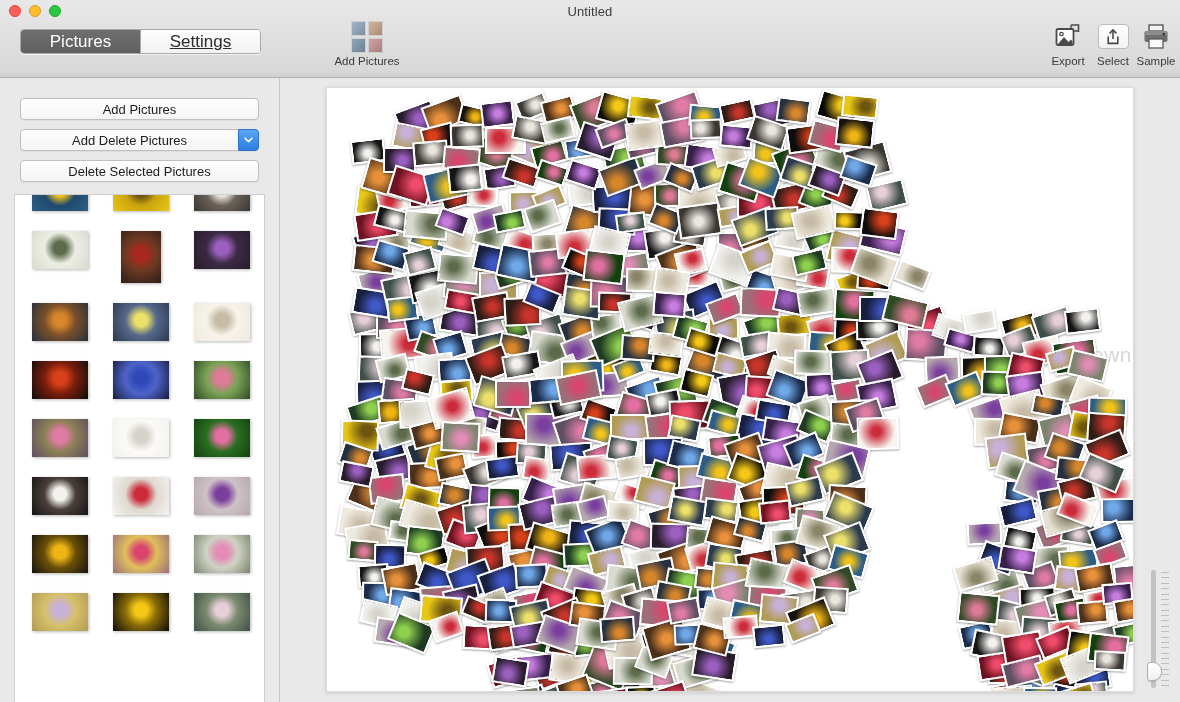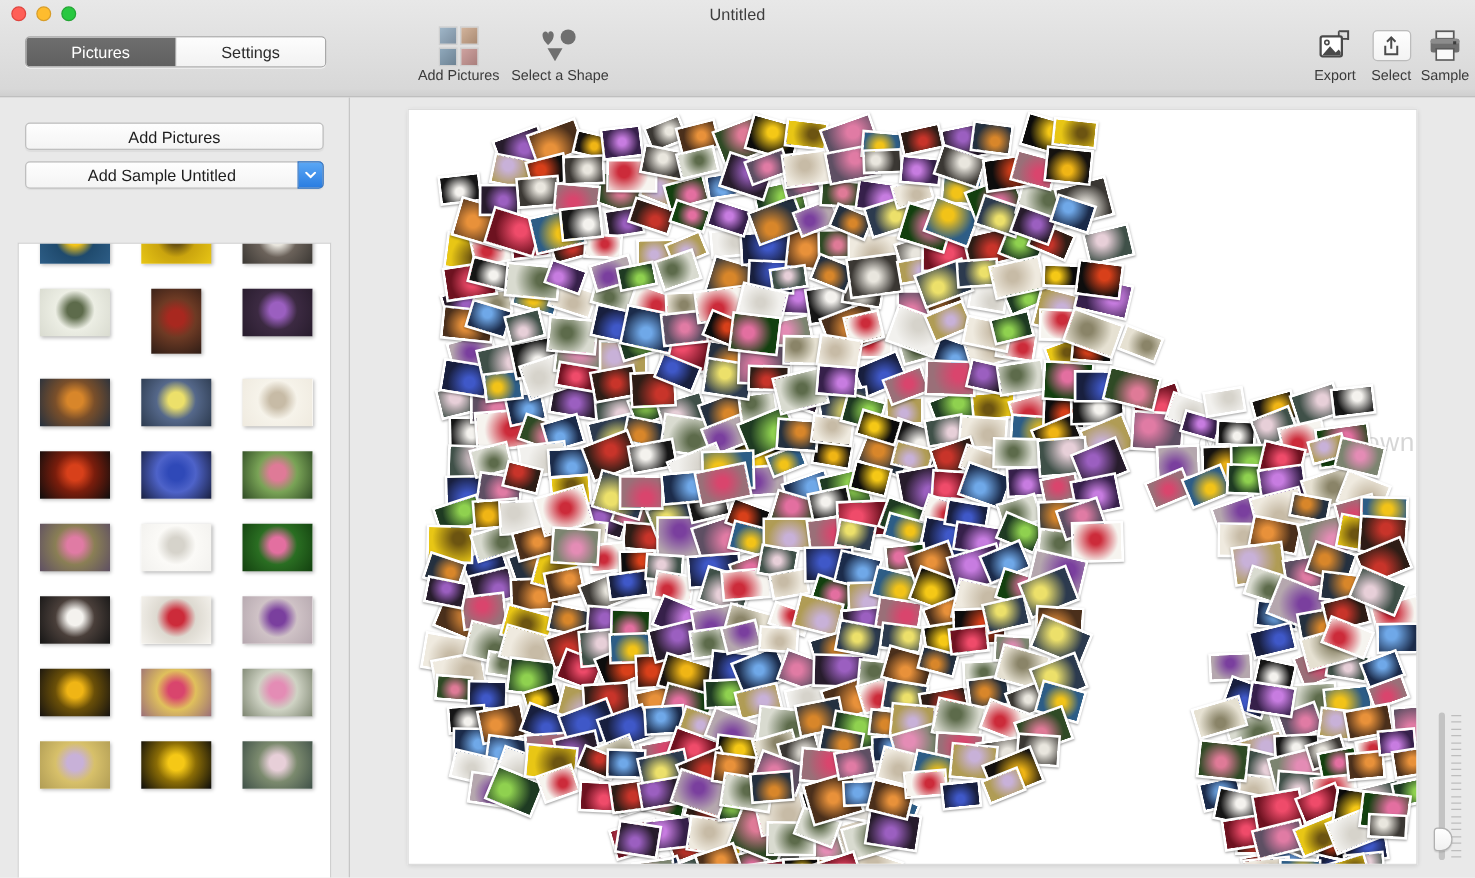--- a/index.html
+++ b/index.html
@@ -45,30 +45,30 @@
     display: flex;
     border: 1px solid #a8a8a8;
     border-radius: 4px;
     overflow: hidden;
     background: #fff;
     box-shadow: 0 1px 0 rgba(255,255,255,.6);
   }
   .seg {
     flex: 1 1 0;
     display: flex; align-items: center; justify-content: center;
-    font-size: 13px;
+    font-size: 17px;
     background: linear-gradient(to bottom,#fdfdfd,#f2f2f2);
     color: #2b2b2b;
     cursor: default;
   }
   .seg.active {
     background: linear-gradient(to bottom,#6e6e6e,#606060);
     color: #ffffff;
   }
-  .seg + .seg { border-left: 1px solid #a8a8a8; }
+  .seg + .seg { border-left: 1px solid #a8a8a8; text-decoration: underline; }
 
   
   .tb-item {
     position: absolute; top: 20px;
     display: flex; flex-direction: column;
     align-items: center; justify-content: flex-start;
     cursor: default;
   }
   .tb-glyph { height: 33px; display: flex; align-items: center; justify-content: center; }
   .tb-label { font-size: 11.5px; color: #3a3a3a; margin-top: 2px; white-space: nowrap; }
@@ -228,30 +228,20 @@
         <div class="grid4">
           <div class="gph" style="background:linear-gradient(135deg,#9fb6c8,#7d8fa0)"></div>
           <div class="gph" style="background:linear-gradient(135deg,#d3b49c,#a98a72)"></div>
           <div class="gph" style="background:linear-gradient(135deg,#8fa8bb,#6d8293)"></div>
           <div class="gph" style="background:linear-gradient(135deg,#cfa3a0,#a97e7c)"></div>
         </div>
       </div>
       <div class="tb-label">Add Pictures</div>
     </div>
 
-    <div class="tb-item" id="tb-shape">
-      <div class="tb-glyph">
-        <svg width="34" height="30" viewBox="0 0 34 30">
-          <path d="M8 4 C8 1, 4.4 0.6, 4.4 3.6 C4.4 1, 0.8 1, 0.8 4 C0.8 7.6, 4.4 10.4, 4.4 10.4 C4.4 10.4, 8 7.6, 8 4 Z" fill="#6f6f6f" transform="translate(2,1) scale(1.25)"></path>
-          <circle cx="23.5" cy="7.5" r="6" fill="#6f6f6f"></circle>
-          <path d="M13 27 L7 16.5 L19 16.5 Z" fill="#6f6f6f"></path>
-        </svg>
-      </div>
-      <div class="tb-label">Select a Shape</div>
-    </div>
 
 
     <div class="tb-item" id="tb-export">
       <div class="tb-glyph">
         <svg width="30" height="28" viewBox="0 0 30 28">
           <path d="M18 2 L25.5 2 L25.5 9" fill="none" stroke="#4a4a4a" stroke-width="1.6"></path>
           <path d="M18 2 L18 8 L25.5 8" fill="#d9d9d9" stroke="#4a4a4a" stroke-width="1.4"></path>
           <rect x="3.5" y="6" width="17" height="16" rx="1.5" fill="#fff" stroke="#4a4a4a" stroke-width="1.8"></rect>
           <circle cx="8.5" cy="11" r="1.7" fill="none" stroke="#4a4a4a" stroke-width="1.3"></circle>
           <path d="M5 21 L11 14 L15.5 19 L18 16.5 L19.5 18.5 L19.5 21 Z" fill="#4a4a4a"></path>
@@ -287,28 +277,31 @@
     </div>
   </div>
 
   <div id="sidebar">
 
     <div class="side-btn" id="btn-add-pictures">
       <span>Add Pictures</span>
     </div>
 
     <div class="side-btn" id="btn-add-sample">
-      <span>Add Sample Untitled</span>
+      <span>Add Delete Pictures</span>
       <span id="sample-chevron">
         <svg width="9" height="6" viewBox="0 0 9 6">
             <path d="M1 1.2 L4.5 4.6 L8 1.2" stroke="#fff" stroke-width="1.6" fill="none" stroke-linecap="round"></path>
           </svg>
       </span>
     </div>
 
+    <div class="side-btn" id="btn-delete">
+      <span>Delete Selected Pictures</span>
+    </div>
 
     <div id="thumb-panel">
       <div id="thumb-grid">
           <div class="thumb" style="background: radial-gradient(circle at 50% 45%, rgb(242, 195, 24) 0%, rgb(242, 195, 24) 18%, rgb(31, 74, 109) 45%, rgb(45, 93, 134) 100%);"></div>
           <div class="thumb" style="background: radial-gradient(circle at 50% 45%, rgb(108, 84, 17) 0%, rgb(108, 84, 17) 18%, rgb(202, 164, 14) 45%, rgb(232, 198, 21) 100%);"></div>
           <div class="thumb" style="background: radial-gradient(circle at 50% 45%, rgb(233, 230, 222) 0%, rgb(233, 230, 222) 18%, rgb(107, 98, 90) 45%, rgb(58, 55, 51) 100%);"></div>
           <div class="thumb" style="background: radial-gradient(circle at 50% 45%, rgb(93, 107, 75) 0%, rgb(93, 107, 75) 18%, rgb(236, 238, 228) 45%, rgb(217, 219, 208) 100%);"></div>
           <div class="thumb portrait" style="background: radial-gradient(circle at 50% 45%, rgb(168, 40, 31) 0%, rgb(168, 40, 31) 18%, rgb(109, 58, 36) 45%, rgb(46, 29, 22) 100%);"></div>
           <div class="thumb" style="background: radial-gradient(circle at 50% 45%, rgb(155, 95, 192) 0%, rgb(155, 95, 192) 18%, rgb(60, 42, 66) 45%, rgb(39, 28, 44) 100%);"></div>
           <div class="thumb" style="background: radial-gradient(circle at 50% 45%, rgb(216, 134, 42) 0%, rgb(216, 134, 42) 18%, rgb(122, 79, 42) 45%, rgb(36, 48, 63) 100%);"></div>

